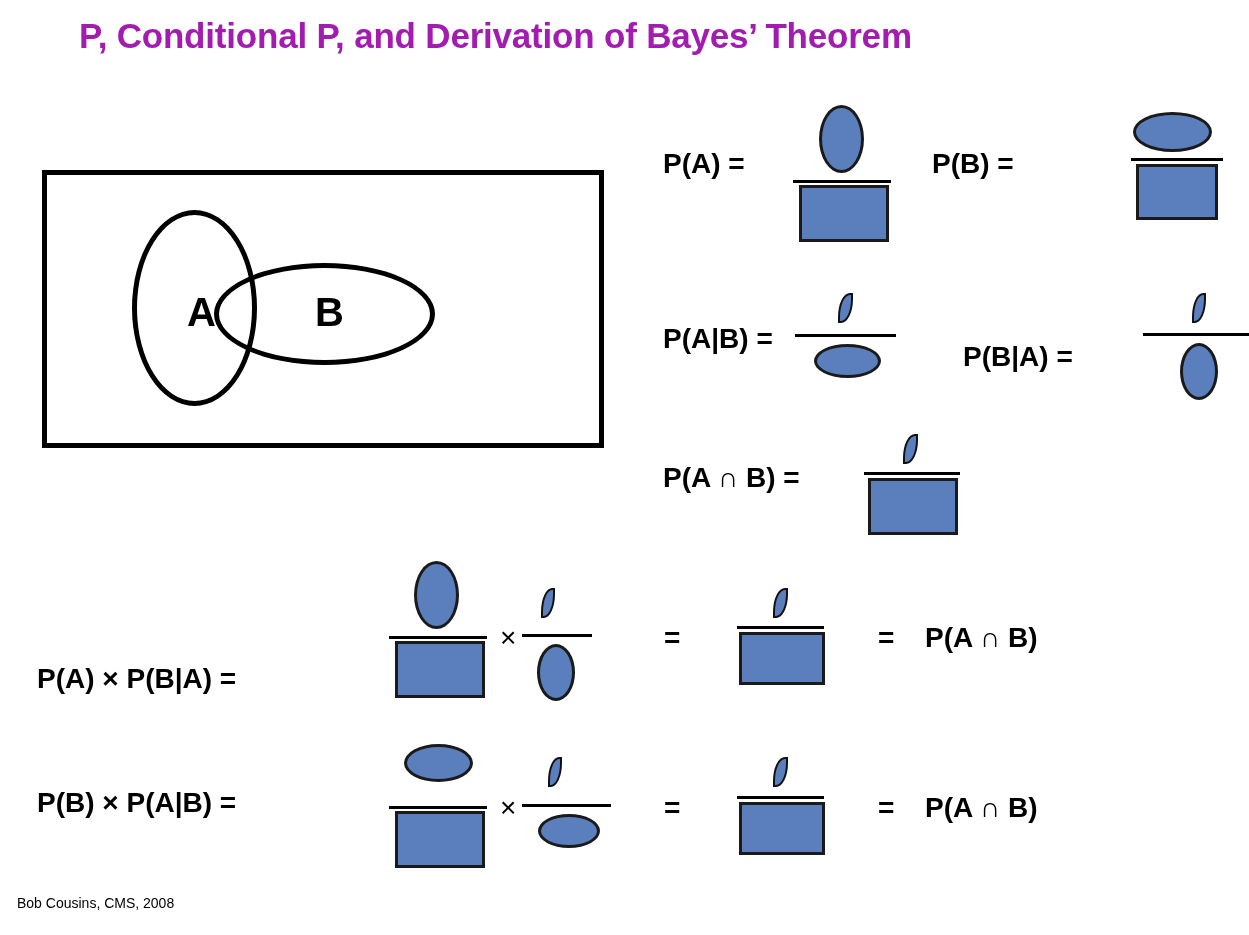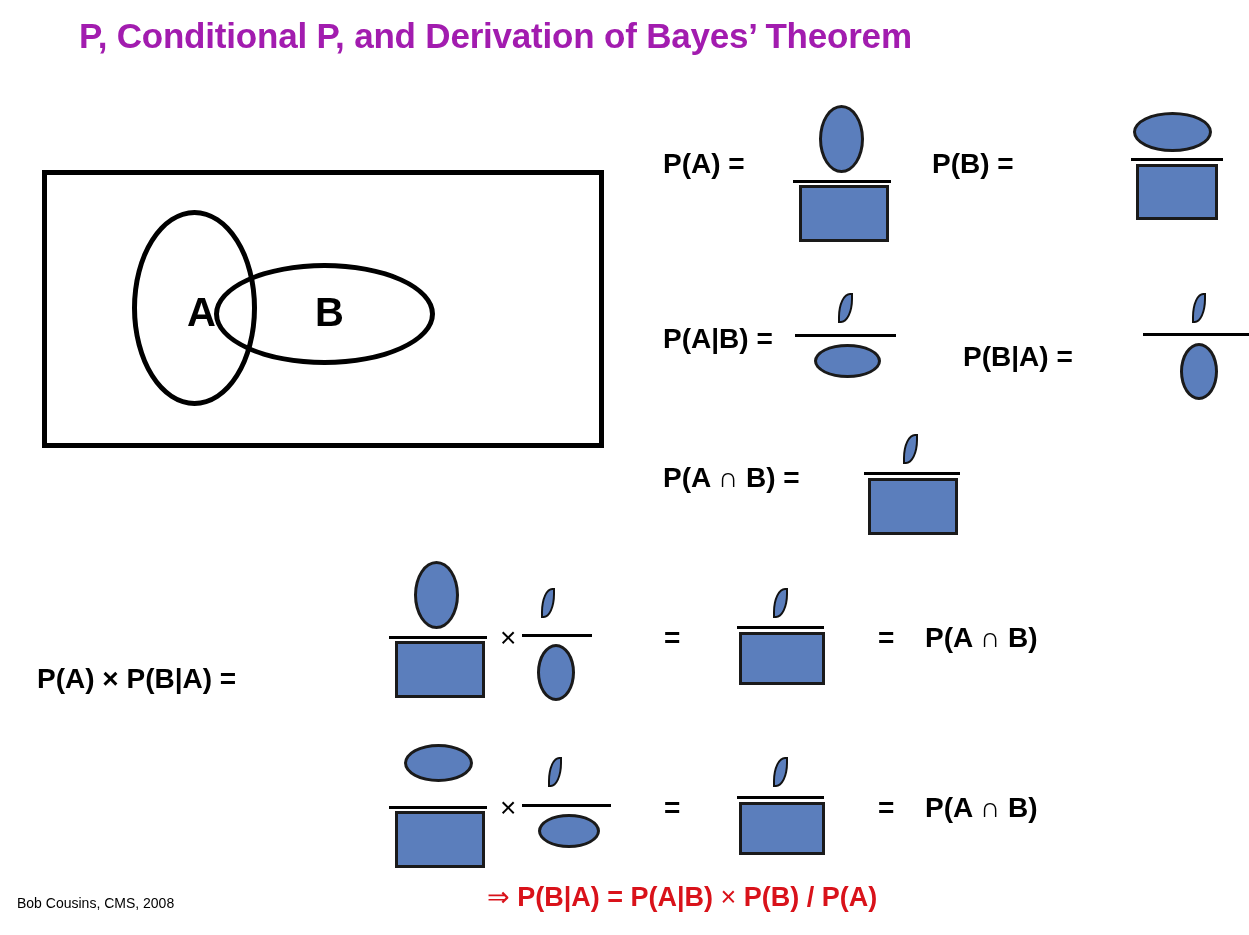--- a/index.html
+++ b/index.html
@@ -198,42 +198,37 @@
 
   <div class="mtext sz28" style="left:664px; top:624px;">=</div>
 
   <div class="lens" style="left:773px; top:588px; width:15px; height:30px;"></div>
   <div class="frac-bar" style="left:737px; top:626px; width:87px;"></div>
   <div class="shape rect" style="left:739px; top:632px; width:86px; height:53px;"></div>
 
   <div class="mtext sz28" style="left:878px; top:624px;">=</div>
   <div class="mtext sz28" style="left:925px; top:624px;">P(A ∩ B)</div>
 
+  <div class="mtext sz28" style="left:37px; top:789px;">P(B) × P(A|B) =</div>
 
   <div class="shape ell" style="left:404px; top:744px; width:69px; height:38px;"></div>
   <div class="frac-bar" style="left:389px; top:806px; width:98px;"></div>
   <div class="shape rect" style="left:395px; top:811px; width:90px; height:57px;"></div>
 
   <div class="times" style="left:500px; top:794px;">×</div>
 
   <div class="lens" style="left:548px; top:757px; width:14px; height:30px;"></div>
   <div class="frac-bar" style="left:522px; top:804px; width:89px;"></div>
   <div class="shape ell" style="left:538px; top:814px; width:62px; height:34px;"></div>
 
   <div class="mtext sz28" style="left:664px; top:794px;">=</div>
 
   <div class="lens" style="left:773px; top:757px; width:15px; height:30px;"></div>
   <div class="frac-bar" style="left:737px; top:796px; width:87px;"></div>
   <div class="shape rect" style="left:739px; top:802px; width:86px; height:53px;"></div>
 
   <div class="mtext sz28" style="left:878px; top:794px;">=</div>
   <div class="mtext sz28" style="left:925px; top:794px;">P(A ∩ B)</div>
 
-  <div id="conclusion">
-    <span class="op">⇒</span>
-    <span>P(B|A)  = P(A|B)</span>
-    <span class="op">×</span>
-    <span>P(B) / P(A)</span>
-  </div>
 
   <div id="footer">Bob Cousins, CMS, 2008</div>
 
 </div>
 
 </body></html>

